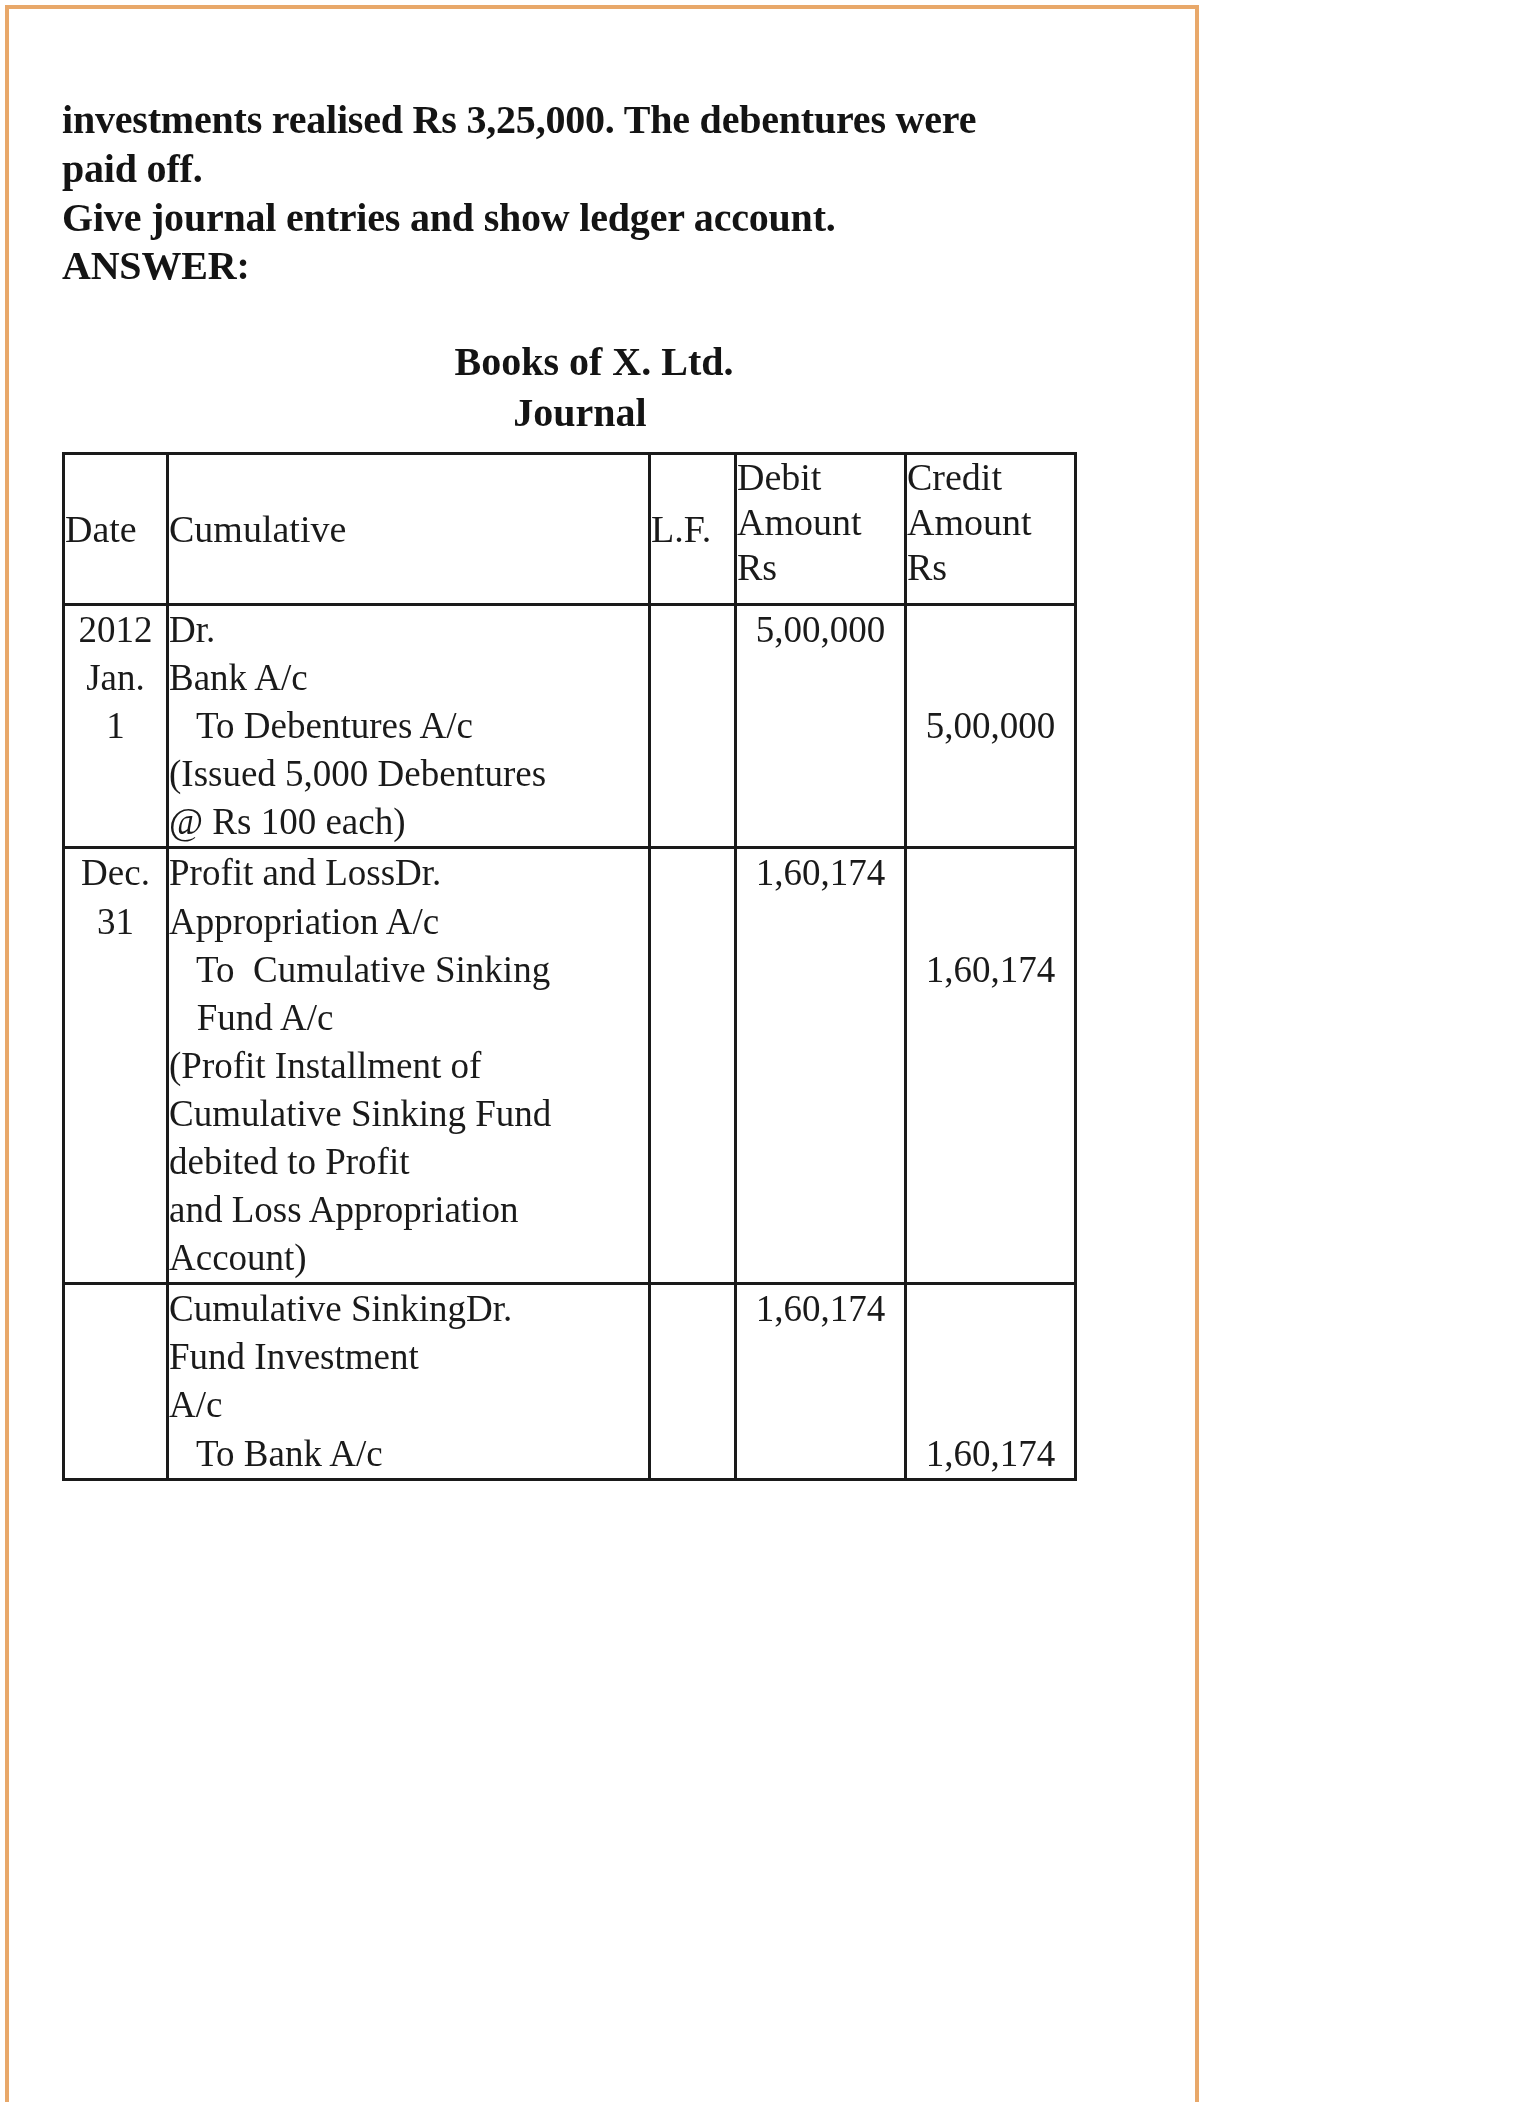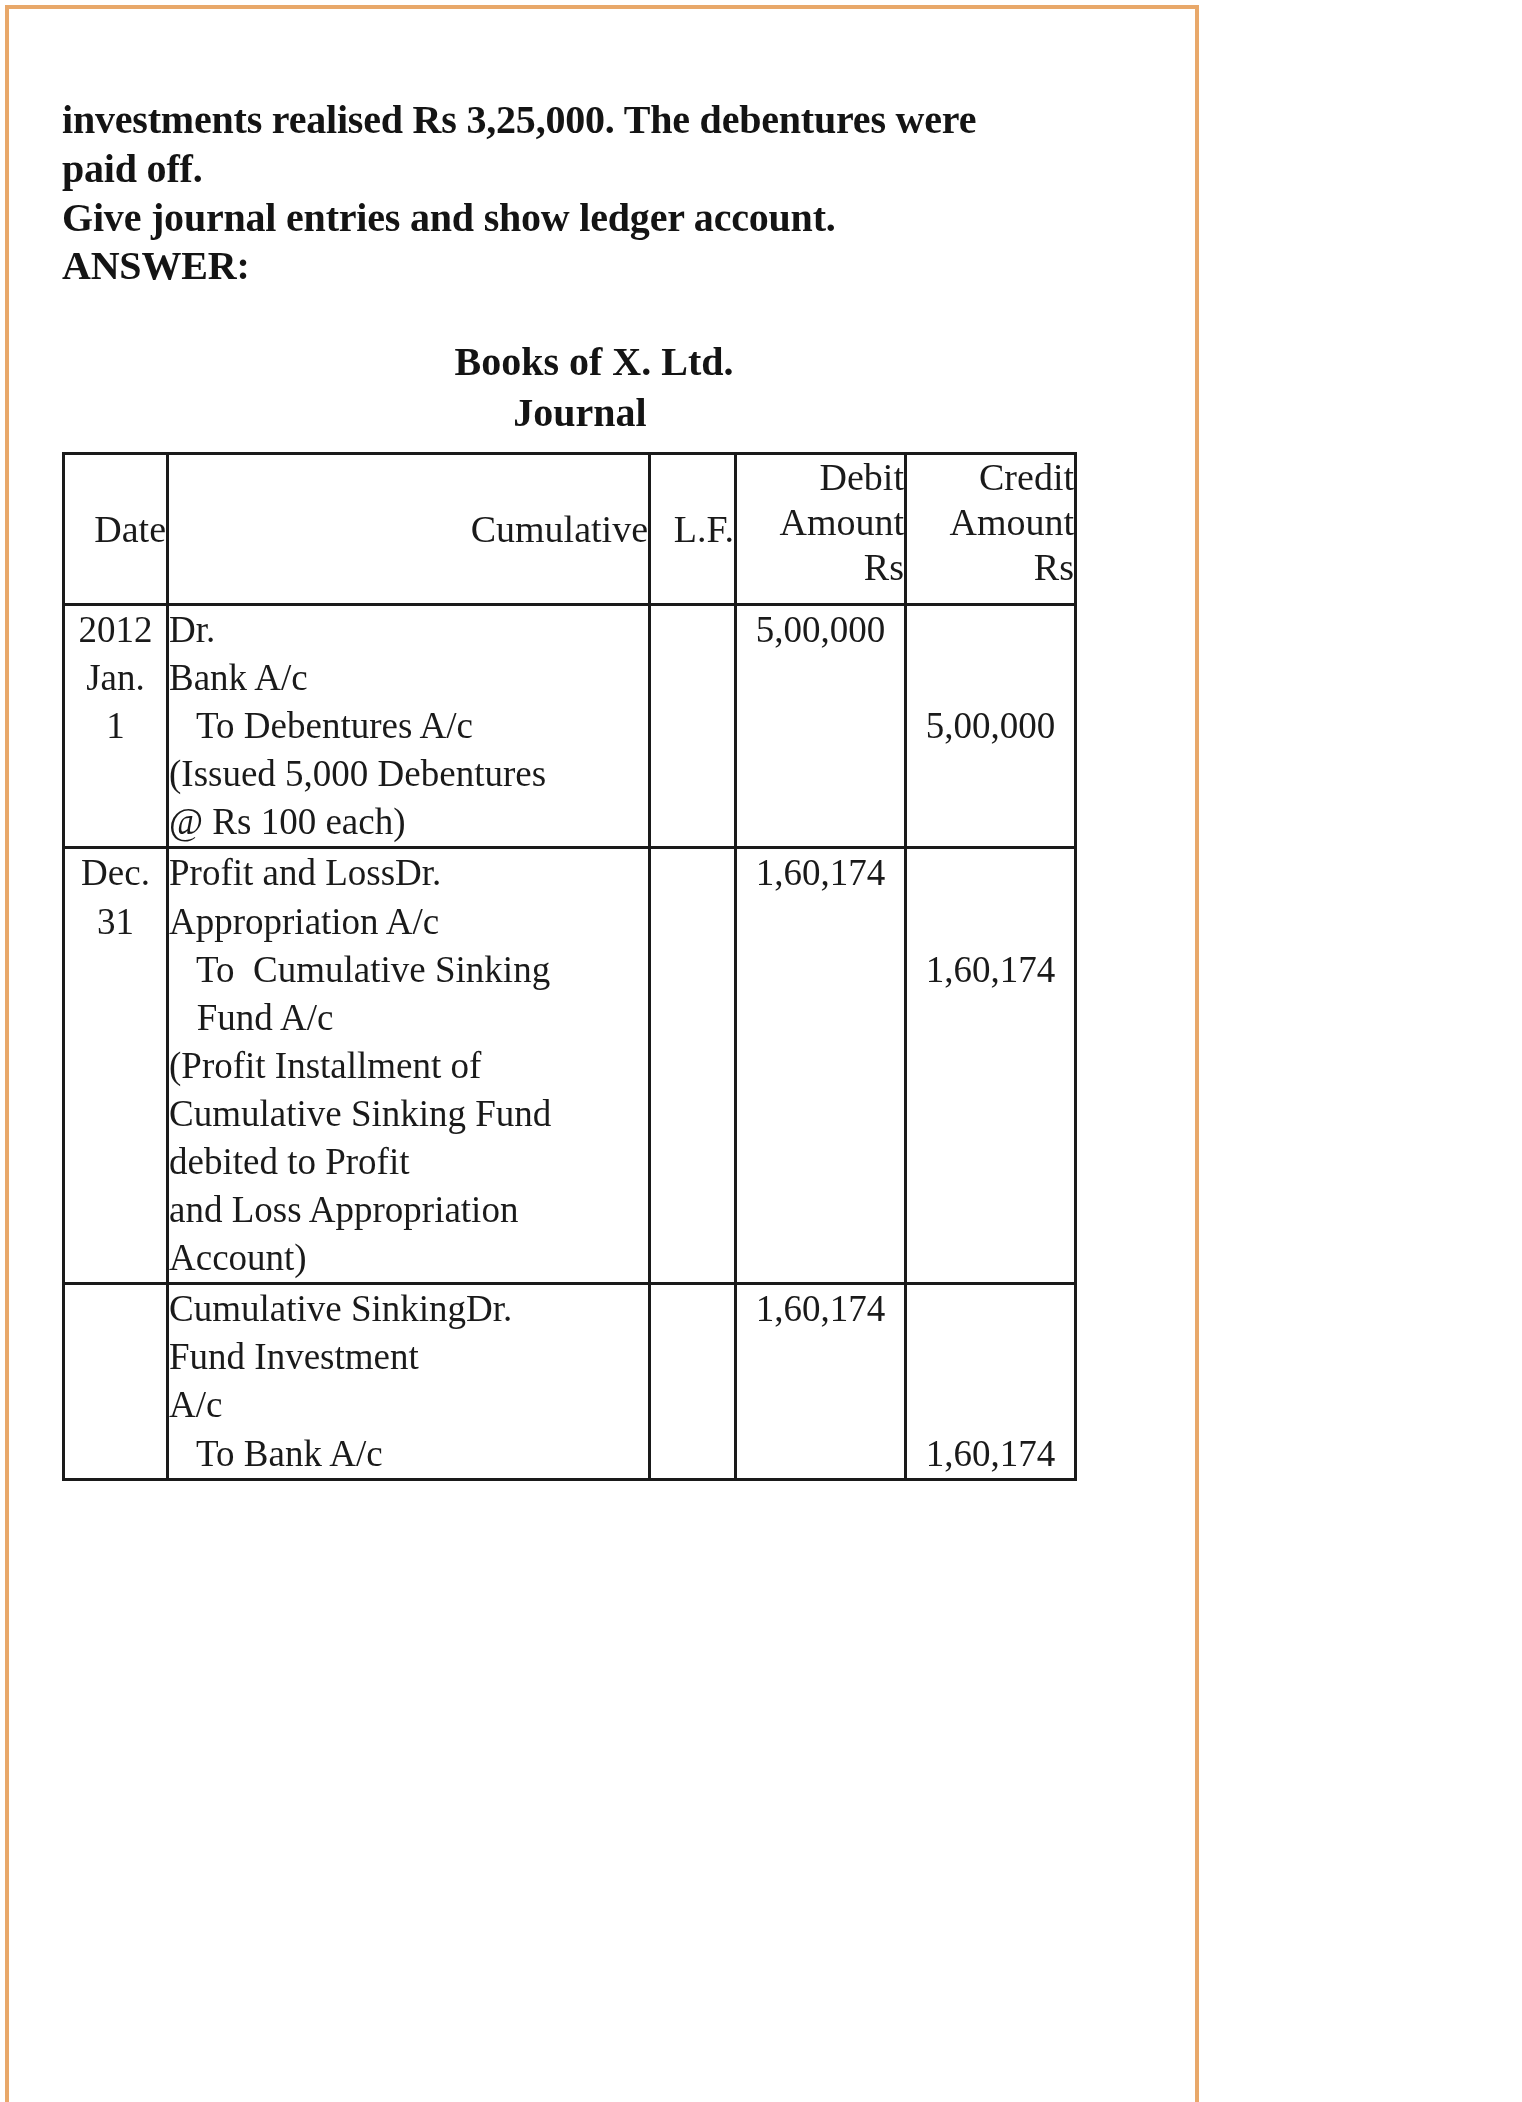--- a/index.html
+++ b/index.html
@@ -79,21 +79,21 @@
 
   
   col.c-date { width: 104px; }
   col.c-part { width: 482px; }
   col.c-lf   { width: 86px; }
   col.c-deb  { width: 170px; }
   col.c-cre  { width: 170px; }
 
   
   thead th {
-    text-align: right;
+    text-align: left;
     font-weight: bold;
     font-size: 38px;
     line-height: 1.18;
     height: 148px;
     vertical-align: middle;
     padding: 6px 2px;
   }
   thead th.h-date, thead th.h-part, thead th.h-lf {
     vertical-align: middle;
   }

